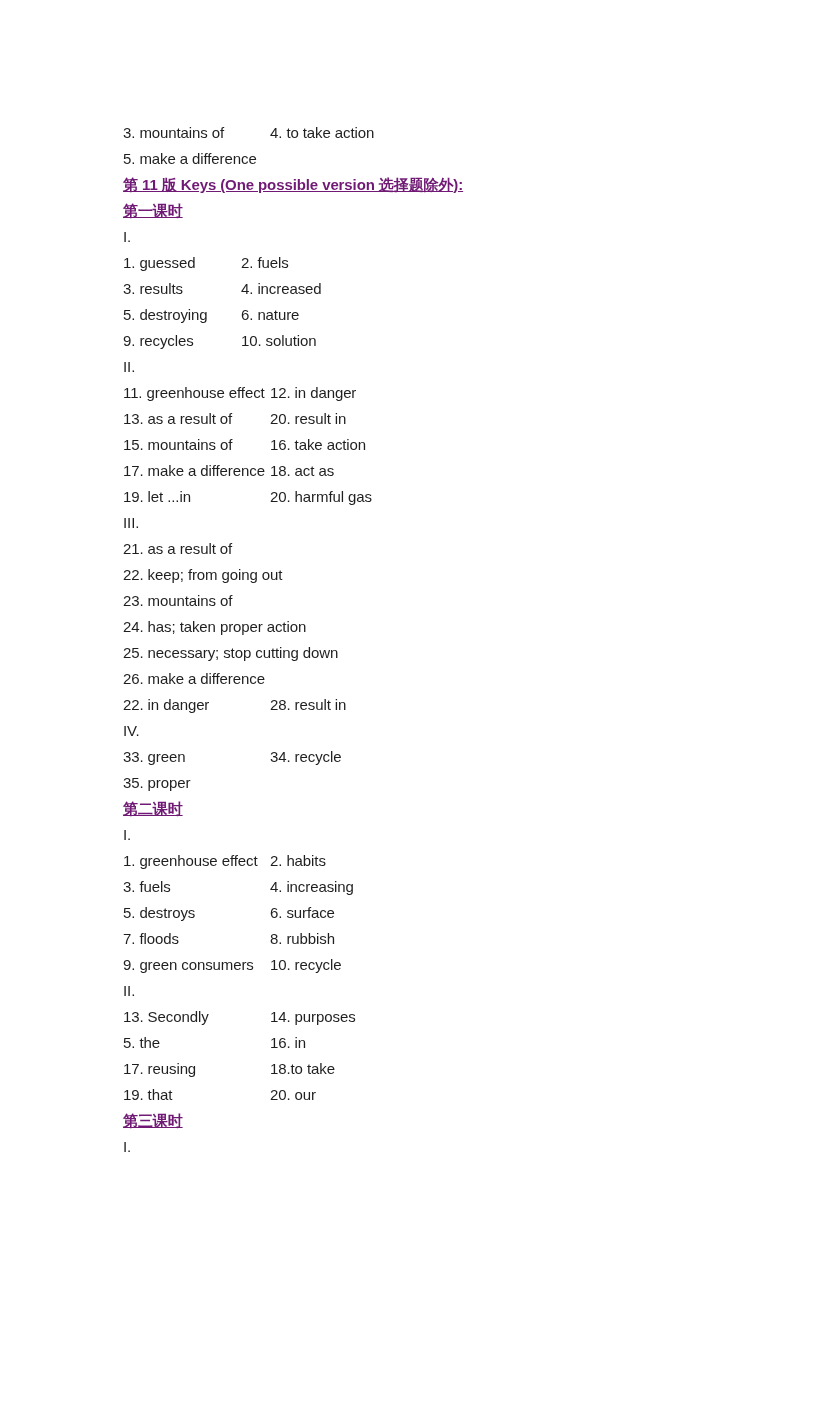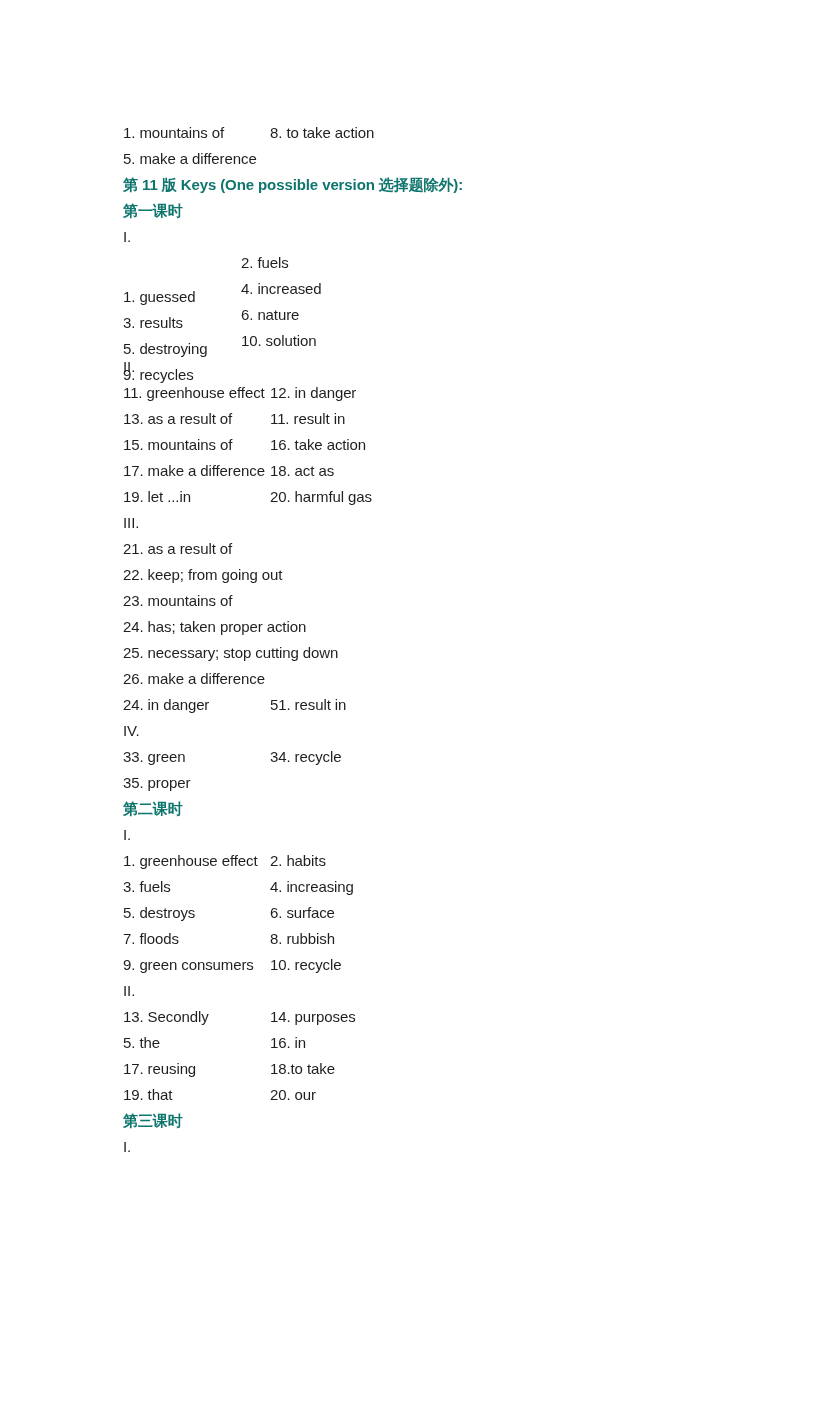--- a/index.html
+++ b/index.html
@@ -24,55 +24,56 @@
   }
   .line {
     height: 26px;
     line-height: 26px;
     font-size: 15px;
     white-space: nowrap;
     letter-spacing: -0.1px;
   }
   .line.heading {
     font-weight: 700;
-    color: #0f766e;
+    color: #701a75;
+    text-decoration: underline;
   }
   .c1 { display: inline-block; vertical-align: top; }
-  .c1.narrow { width: 118px; margin-top: 34px; }
+  .c1.narrow { width: 118px; }
   .c1.wide { width: 147px; }
   .c2 { display: inline-block; vertical-align: top; }
 </style>
 </head>
 <body>
 
 <div class="page">
   <div class="content">
-      <div class="line"><span class="c1 wide">1. mountains of</span><span class="c2">8. to take action</span></div>
+      <div class="line"><span class="c1 wide">3. mountains of</span><span class="c2">4. to take action</span></div>
       <div class="line"><span>5. make a difference</span></div>
       <div class="line heading"><span>第 11 版 Keys (One possible version 选择题除外):</span></div>
       <div class="line heading"><span>第一课时</span></div>
       <div class="line"><span>I.</span></div>
       <div class="line"><span class="c1 narrow">1. guessed</span><span class="c2">2. fuels</span></div>
       <div class="line"><span class="c1 narrow">3. results</span><span class="c2">4. increased</span></div>
       <div class="line"><span class="c1 narrow">5. destroying</span><span class="c2">6. nature</span></div>
       <div class="line"><span class="c1 narrow">9. recycles</span><span class="c2">10. solution</span></div>
       <div class="line"><span>II.</span></div>
       <div class="line"><span class="c1 wide">11. greenhouse effect</span><span class="c2">12. in danger</span></div>
-      <div class="line"><span class="c1 wide">13. as a result of</span><span class="c2">11. result in</span></div>
+      <div class="line"><span class="c1 wide">13. as a result of</span><span class="c2">20. result in</span></div>
       <div class="line"><span class="c1 wide">15. mountains of</span><span class="c2">16. take action</span></div>
       <div class="line"><span class="c1 wide">17. make a difference</span><span class="c2">18. act as</span></div>
       <div class="line"><span class="c1 wide">19. let ...in</span><span class="c2">20. harmful gas</span></div>
       <div class="line"><span>III.</span></div>
       <div class="line"><span>21. as a result of</span></div>
       <div class="line"><span>22. keep; from going out</span></div>
       <div class="line"><span>23. mountains of</span></div>
       <div class="line"><span>24. has; taken proper action</span></div>
       <div class="line"><span>25. necessary; stop cutting down</span></div>
       <div class="line"><span>26. make a difference</span></div>
-      <div class="line"><span class="c1 wide">24. in danger</span><span class="c2">51. result in</span></div>
+      <div class="line"><span class="c1 wide">22. in danger</span><span class="c2">28. result in</span></div>
       <div class="line"><span>IV.</span></div>
       <div class="line"><span class="c1 wide">33. green</span><span class="c2">34. recycle</span></div>
       <div class="line"><span>35. proper</span></div>
       <div class="line heading"><span>第二课时</span></div>
       <div class="line"><span>I.</span></div>
       <div class="line"><span class="c1 wide">1. greenhouse effect</span><span class="c2">2. habits</span></div>
       <div class="line"><span class="c1 wide">3. fuels</span><span class="c2">4. increasing</span></div>
       <div class="line"><span class="c1 wide">5. destroys</span><span class="c2">6. surface</span></div>
       <div class="line"><span class="c1 wide">7. floods</span><span class="c2">8. rubbish</span></div>
       <div class="line"><span class="c1 wide">9. green consumers</span><span class="c2">10. recycle</span></div>

